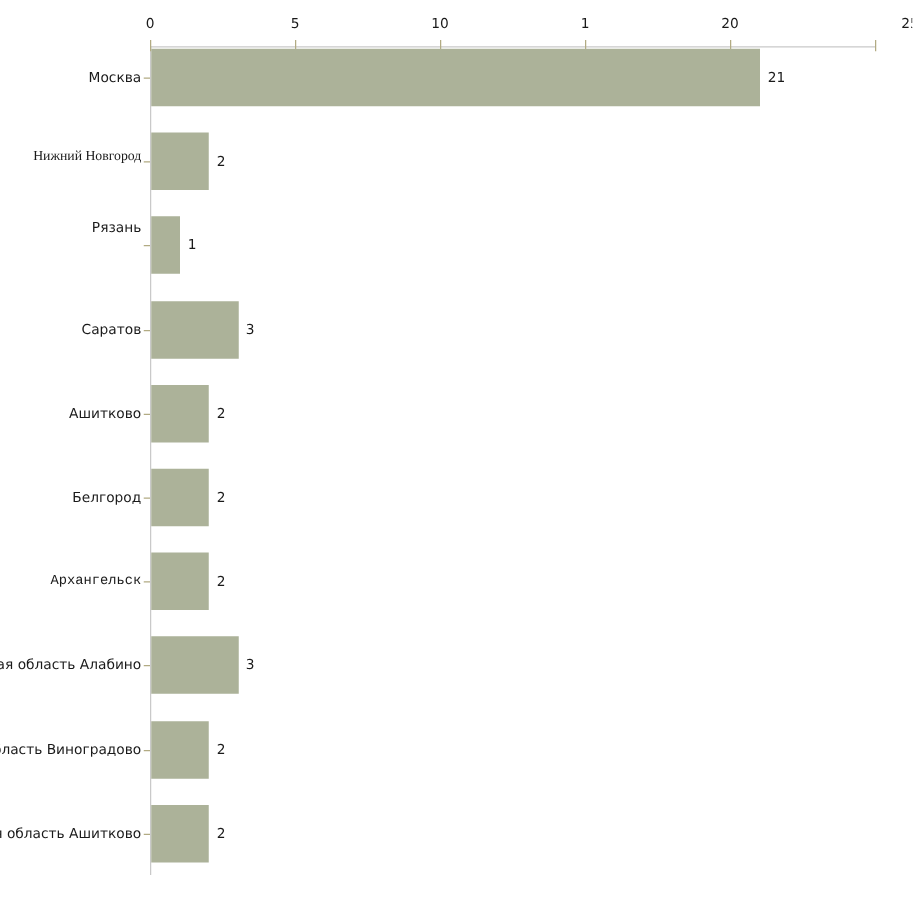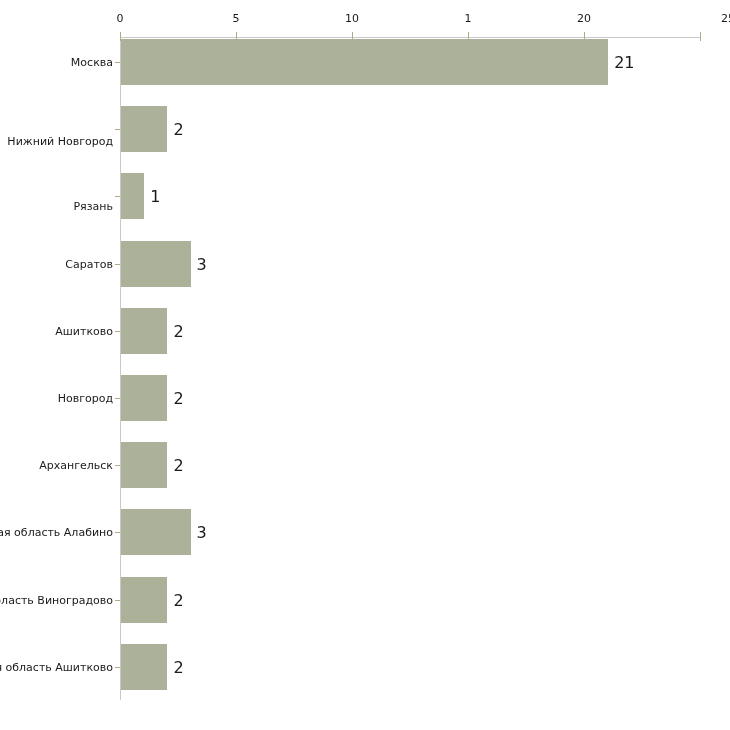--- a/index.html
+++ b/index.html
@@ -42,21 +42,21 @@
     transform: translateY(-50%);
   }
   .cat-tick {
     position: absolute;
     height: 1px;
     width: 5px;
     background: #b2ab83;
   }
   .value-label {
     position: absolute;
-    font-size: 16px;
+    font-size: 11px;
     color: #1a1a1a;
     transform: translateY(-50%);
     white-space: nowrap;
   }
 </style>
 </head>
 <body>
 
 <div id="canvas">
   <div id="plot-area"></div>
@@ -75,51 +75,51 @@
     <div class="tick-mark" style="left: 700px; top: 32px; height: 9px; background: rgb(178, 171, 131);"></div>
     <div class="tick-label" style="left: 700px; top: 12px; color: rgb(26, 26, 26); margin-left: 28px;">25</div>
     <div>
       <div class="cat-tick" style="left: 115px; top: 62px; background: rgb(178, 171, 131);"></div>
       <div class="cat-label" style="right: 617px; top: 62px; color: rgb(26, 26, 26);">Москва</div>
       <div class="bar" style="left: 121px; top: 39px; width: 487.2px; height: 46px; background: rgb(172, 178, 153);"></div>
       <div class="value-label" style="left: 614.2px; top: 62px; color: rgb(26, 26, 26);">21</div>
     </div>
     <div>
       <div class="cat-tick" style="left: 115px; top: 129.2px; background: rgb(178, 171, 131);"></div>
-      <div class="cat-label" style="right: 617px; top: 141px; color: rgb(26, 26, 26);">Нижний Новгород</div>
+      <div class="cat-label" style="right: 617px; top: 125px; color: rgb(26, 26, 26); font-family: Liberation Serif, serif;">Нижний Новгород</div>
       <div class="bar" style="left: 121px; top: 106.2px; width: 46.4px; height: 46px; background: rgb(172, 178, 153);"></div>
       <div class="value-label" style="left: 173.4px; top: 129.2px; color: rgb(26, 26, 26);">2</div>
     </div>
     <div>
       <div class="cat-tick" style="left: 115px; top: 196.4px; background: rgb(178, 171, 131);"></div>
-      <div class="cat-label" style="right: 617px; top: 206px; color: rgb(26, 26, 26); text-align: right;">Рязань</div>
+      <div class="cat-label" style="right: 617px; top: 182px; color: rgb(26, 26, 26); text-align: right;">Рязань</div>
       <div class="bar" style="left: 121px; top: 173.4px; width: 23.2px; height: 46px; background: rgb(172, 178, 153);"></div>
       <div class="value-label" style="left: 150.2px; top: 196.4px; color: rgb(26, 26, 26);">1</div>
     </div>
     <div>
       <div class="cat-tick" style="left: 115px; top: 263.6px; background: rgb(178, 171, 131);"></div>
       <div class="cat-label" style="right: 617px; top: 263.6px; color: rgb(26, 26, 26); margin-left: 12px;">Саратов</div>
       <div class="bar" style="left: 121px; top: 240.6px; width: 69.6px; height: 46px; background: rgb(172, 178, 153);"></div>
       <div class="value-label" style="left: 196.6px; top: 263.6px; color: rgb(26, 26, 26);">3</div>
     </div>
     <div>
       <div class="cat-tick" style="left: 115px; top: 330.8px; background: rgb(178, 171, 131);"></div>
       <div class="cat-label" style="right: 617px; top: 330.8px; color: rgb(26, 26, 26);">Ашитково</div>
       <div class="bar" style="left: 121px; top: 307.8px; width: 46.4px; height: 46px; background: rgb(172, 178, 153);"></div>
       <div class="value-label" style="left: 173.4px; top: 330.8px; color: rgb(26, 26, 26);">2</div>
     </div>
     <div>
       <div class="cat-tick" style="left: 115px; top: 398px; background: rgb(178, 171, 131);"></div>
-      <div class="cat-label" style="right: 617px; top: 398px; color: rgb(26, 26, 26);">Новгород</div>
+      <div class="cat-label" style="right: 617px; top: 398px; color: rgb(26, 26, 26);">Белгород</div>
       <div class="bar" style="left: 121px; top: 375px; width: 46.4px; height: 46px; background: rgb(172, 178, 153);"></div>
       <div class="value-label" style="left: 173.4px; top: 398px; color: rgb(26, 26, 26);">2</div>
     </div>
     <div>
       <div class="cat-tick" style="left: 115px; top: 465.2px; background: rgb(178, 171, 131);"></div>
-      <div class="cat-label" style="right: 617px; top: 465.2px; color: rgb(26, 26, 26);">Архангельск</div>
+      <div class="cat-label" style="right: 617px; top: 465.2px; color: rgb(26, 26, 26); font-family: Liberation Mono, monospace;">Архангельск</div>
       <div class="bar" style="left: 121px; top: 442.2px; width: 46.4px; height: 46px; background: rgb(172, 178, 153);"></div>
       <div class="value-label" style="left: 173.4px; top: 465.2px; color: rgb(26, 26, 26);">2</div>
     </div>
     <div>
       <div class="cat-tick" style="left: 115px; top: 532.4px; background: rgb(178, 171, 131);"></div>
       <div class="cat-label" style="right: 617px; top: 532.4px; color: rgb(26, 26, 26);">кая область Алабино</div>
       <div class="bar" style="left: 121px; top: 509.4px; width: 69.6px; height: 46px; background: rgb(172, 178, 153);"></div>
       <div class="value-label" style="left: 196.6px; top: 532.4px; color: rgb(26, 26, 26);">3</div>
     </div>
     <div>

